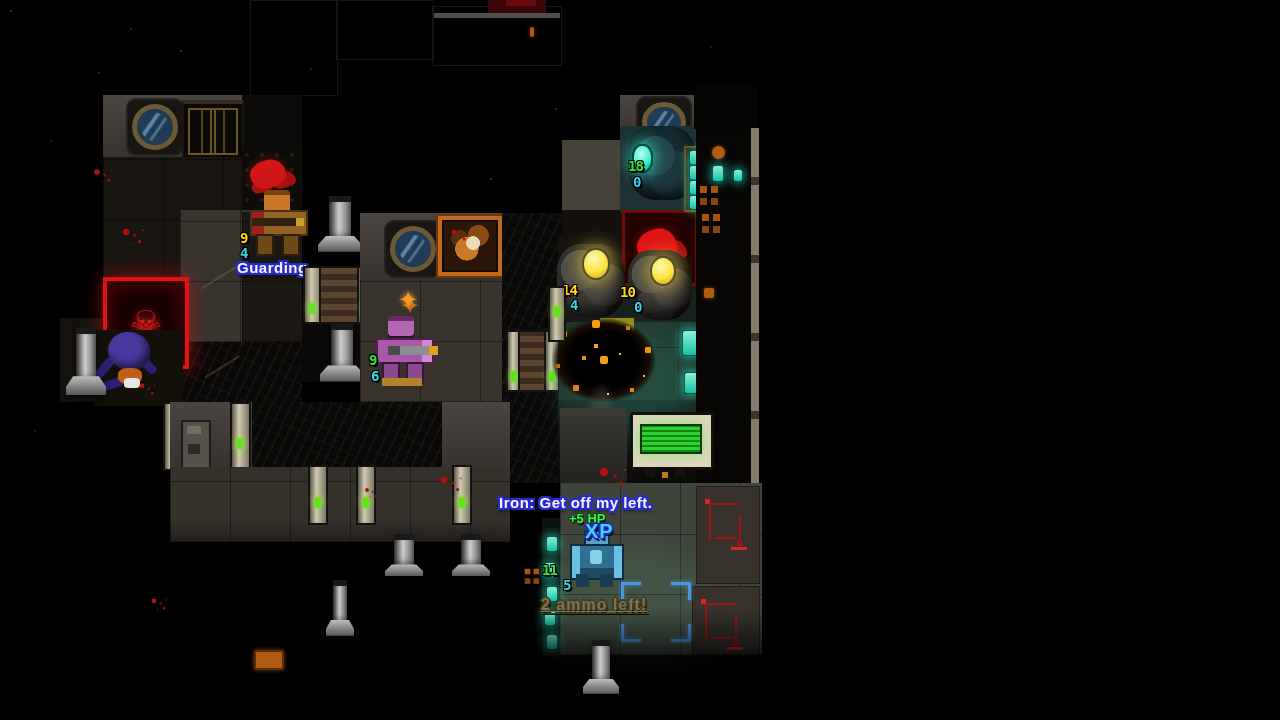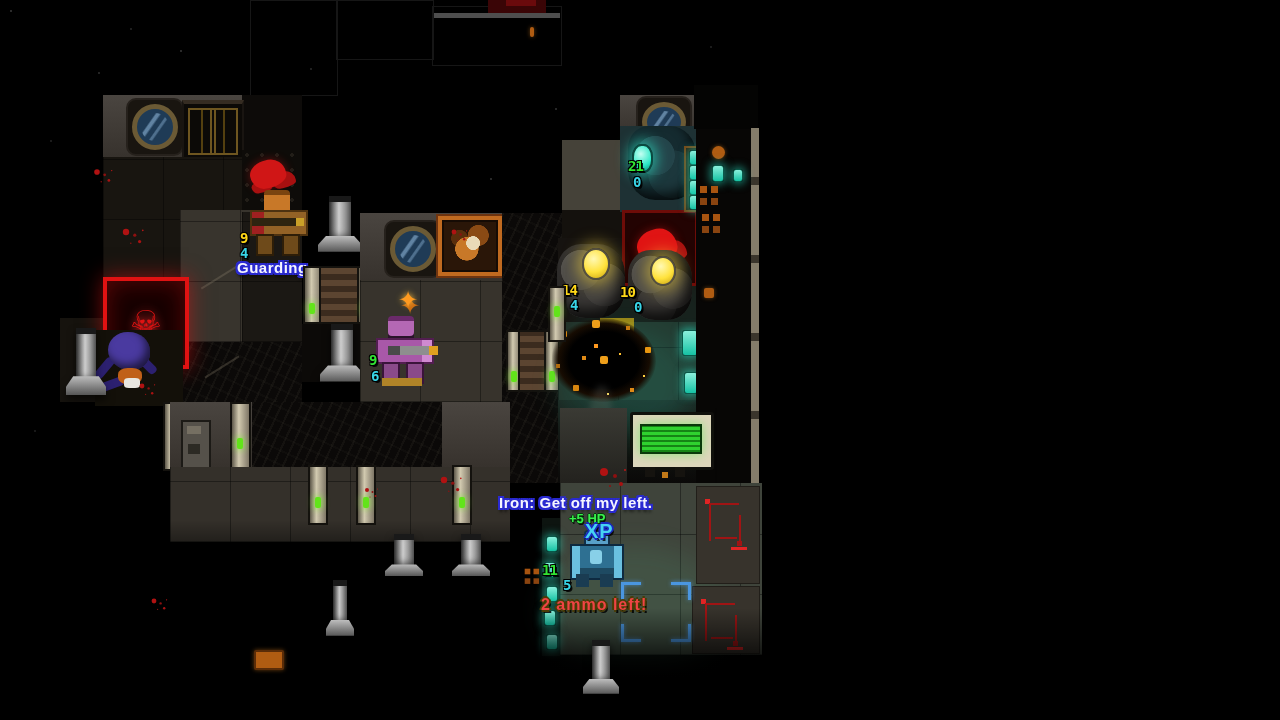--- a/index.html
+++ b/index.html
@@ -98,22 +98,22 @@
   .stat{position:absolute;font:bold 14px "DejaVu Sans Mono",monospace;letter-spacing:-1px;
       text-shadow:1px 1px 0 #000,-1px -1px 0 #000,1px -1px 0 #000,-1px 1px 0 #000,2px 2px 0 rgba(0,0,0,.85);}
   .c-y{color:#ffd818;} .c-g{color:#32e434;} .c-c{color:#38d4e6;}
   .bubble{position:absolute;font:bold 15px "Liberation Sans",sans-serif;color:#f5f5ff;letter-spacing:.5px;
       text-shadow:-2px 0 0 #2a2ad2,2px 0 0 #2a2ad2,0 -2px 0 #2a2ad2,0 2px 0 #2a2ad2,
       -2px -2px 0 #2a2ad2,2px 2px 0 #2a2ad2,-2px 2px 0 #2a2ad2,2px -2px 0 #2a2ad2,0 4px 3px rgba(0,0,0,.7);}
   .popup-hp{position:absolute;font:bold 13px "Liberation Sans",sans-serif;color:#3af04c;
       text-shadow:-1px 0 0 #073a0e,1px 0 0 #073a0e,0 -1px 0 #073a0e,0 1px 0 #073a0e,1px 2px 0 rgba(0,0,0,.8);}
   .popup-xp{position:absolute;font:bold 20px "Liberation Sans",sans-serif;color:#46d2f2;letter-spacing:1px;
       text-shadow:-2px 0 0 #1a2ac0,2px 0 0 #1a2ac0,0 -2px 0 #1a2ac0,0 2px 0 #1a2ac0,2px 3px 0 rgba(0,0,0,.8);}
-  .ammo{position:absolute;font:bold 16px "Liberation Sans",sans-serif;color:#ef4444;letter-spacing:1px;
-      text-shadow:-2px 0 0 #4a3c06,2px 0 0 #4a3c06,0 -2px 0 #4a3c06,0 2px 0 #4a3c06,2px 3px 0 rgba(0,0,0,.85);}
+  .ammo{position:absolute;font:bold 16px "Liberation Sans",sans-serif;color:#737373;letter-spacing:1px;
+      text-shadow:-2px 0 0 #4a3c06,2px 0 0 #4a3c06,0 -2px 0 #4a3c06,0 2px 0 #4a3c06,2px 3px 0 rgba(0,0,0,.85);text-decoration:underline;}
   .bracket .bc{position:absolute;width:17px;height:15px;border:0 solid #4a96e0;filter:drop-shadow(0 0 2px rgba(80,160,240,.7));}
   .bc.tl{left:0;top:0;border-left-width:3px;border-top-width:3px;}
   .bc.tr{right:0;top:0;border-right-width:3px;border-top-width:3px;}
   .bc.bl{left:0;bottom:0;border-left-width:3px;border-bottom-width:3px;}
   .bc.br{right:0;bottom:0;border-right-width:3px;border-bottom-width:3px;}
   .stars{width:2px;height:2px;background:#3a3a3a;border-radius:50%;
       box-shadow:170px 40px #383838,88px 62px #303030,300px 58px #2b2b2b,480px 168px #363636,
       545px 98px #343434,120px 18px #282828,40px 130px #242424,24px 420px #202020,700px 36px #242424;}
 </style>
 </head>
@@ -258,21 +258,21 @@
   <div class="abs" style="left:558px;top:238px;width:138px;height:84px;background:#161310"></div>
   <div class="abs tiles" style="left:558px;top:322px;width:138px;height:86px;background-color:#233028"></div>
   <div class="abs" style="left:558px;top:400px;width:140px;height:83px;background:linear-gradient(#1b241f,#0a0908)"></div>
   <div class="abs glow" style="left:575px;top:255px;width:150px;height:170px;background:rgba(40,170,150,.10)"></div>
   <div class="abs glow" style="left:555px;top:330px;width:135px;height:110px;background:rgba(45,190,160,.13)"></div>
 
   <div class="abs" style="left:628px;top:126px;width:68px;height:74px">
     <div class="dronebody part" style="inset:0"></div>
     <div class="torb" style="left:4px;top:18px;width:17px;height:25px"></div>
   </div>
-  <div class="stat c-g" style="left:628px;top:158px">21</div>
+  <div class="stat c-g" style="left:628px;top:158px">18</div>
   <div class="stat c-c" style="left:633px;top:174px">0</div>
 
   <div class="abs splatpanel" style="left:622px;top:210px;width:70px;height:70px">
     <div class="splat" style="left:12px;top:16px;width:40px;height:34px;background:#e01414"></div>
   </div>
 
   <div class="abs" style="left:557px;top:244px;width:68px;height:74px">
     <div class="rockbot part" style="inset:0"></div>
     <div class="orb" style="left:25px;top:4px;width:24px;height:28px"></div>
   </div>

